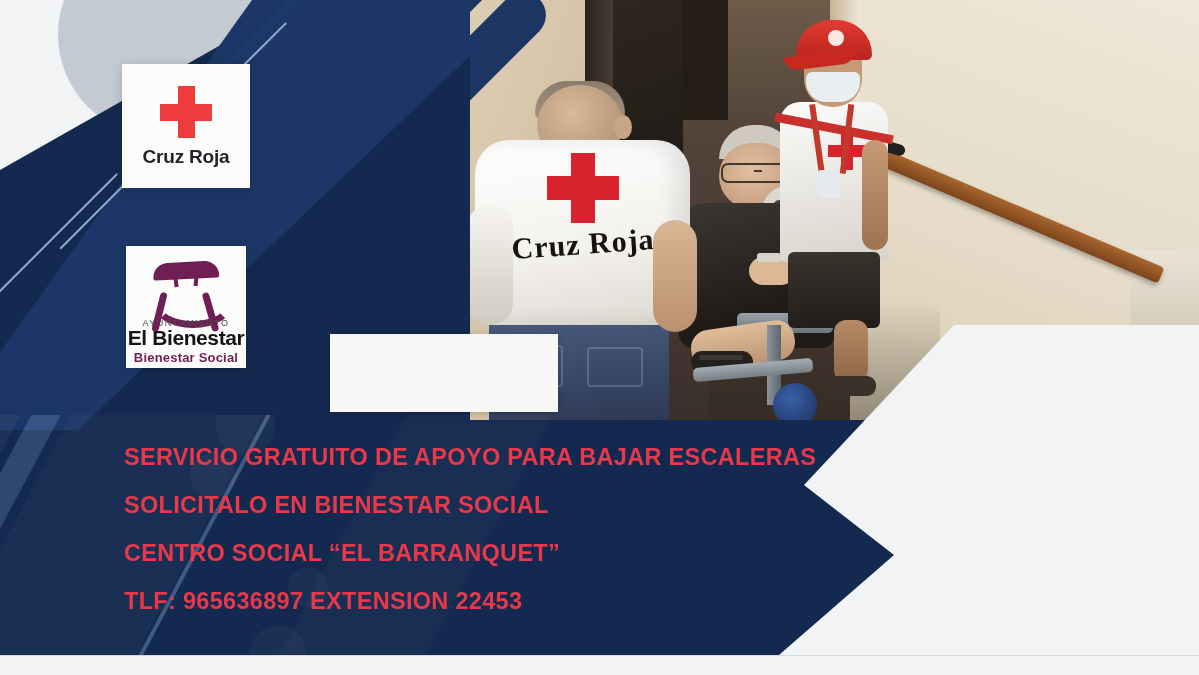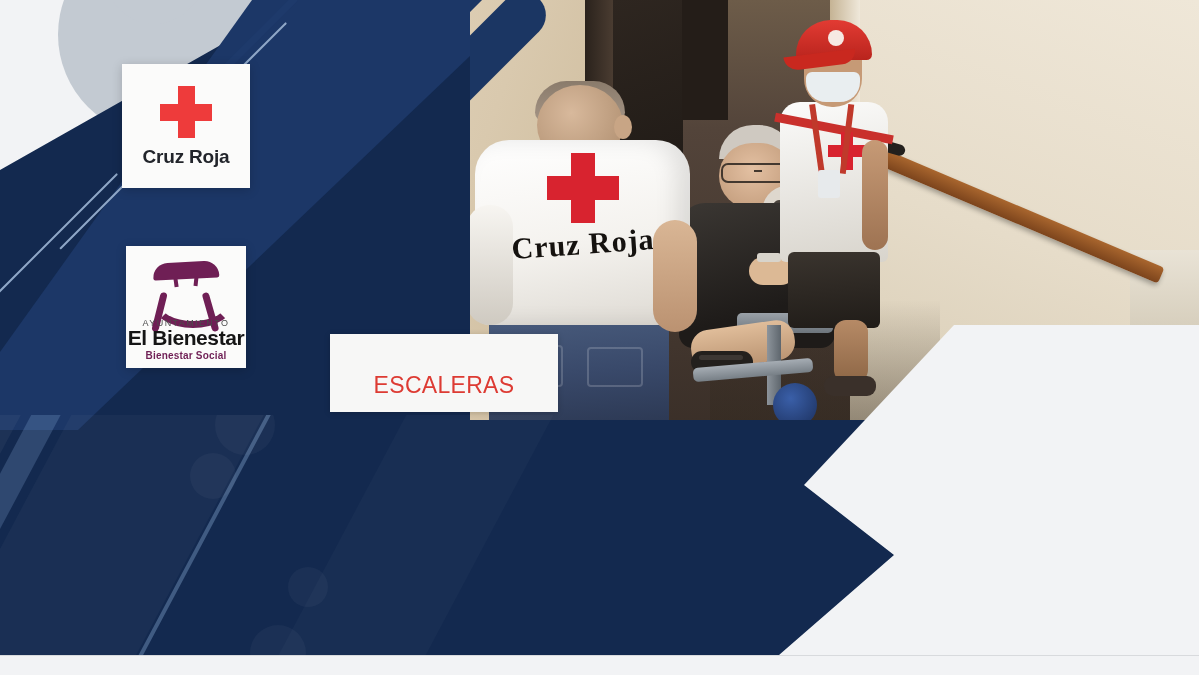--- a/index.html
+++ b/index.html
@@ -210,21 +210,21 @@
   .ec-legL{position:absolute;left:7px;top:18px;width:7px;height:40px;background:#6f1f55;
     transform:rotate(14deg);border-radius:4px;}
   .ec-legR{position:absolute;left:58px;top:18px;width:7px;height:40px;background:#6f1f55;
     transform:rotate(-16deg);border-radius:4px;}
   .ec-eyeL{position:absolute;left:25px;top:4px;width:4px;height:9px;background:#6f1f55;transform:rotate(-8deg);}
   .ec-eyeR{position:absolute;left:45px;top:3px;width:4px;height:9px;background:#6f1f55;transform:rotate(6deg);}
   .ec-t1{position:absolute;left:0;right:0;top:72px;text-align:center;font-size:9px;
     letter-spacing:1.4px;color:#4b4b4b;font-weight:400;}
   .ec-t2{position:absolute;left:0;right:0;top:80px;text-align:center;font-size:21px;
     font-weight:700;color:#151515;letter-spacing:-.4px;}
-  .ec-t3{position:absolute;left:0;right:0;top:104px;text-align:center;font-size:10px;
+  .ec-t3{position:absolute;left:0;right:0;top:104px;text-align:center;font-size:13px;
     font-weight:700;color:#6f1f55;letter-spacing:.2px;}
 
   
   #caption-box{position:absolute;left:330px;top:334px;width:228px;height:78px;
     background:#f7f7f6;display:flex;align-items:center;justify-content:center;
     box-shadow:0 1px 6px rgba(0,0,0,.18);}
   #caption-box .cap{font-size:23px;color:#dd3b33;text-align:center;line-height:1.12;
     letter-spacing:.3px;}
 
   
@@ -358,19 +358,24 @@
       </div>
     </div>
     <div class="ec-t1">AYUNTAMIENTO</div>
     <div class="ec-t2">El Bienestar</div>
     <div class="ec-t3">Bienestar Social</div>
   </div>
 
   <div id="caption-box">
     <div class="cap">
       <br>
-      <span>ESCALERAS</span>
-    </div>
-  </div>
-
-
+    </div>
+  </div>
+
+
+  <div id="headlines">
+    <div class="hl">SERVICIO GRATUITO DE APOYO PARA BAJAR ESCALERAS</div>
+    <div class="hl">SOLICITALO EN BIENESTAR SOCIAL</div>
+    <div class="hl">CENTRO SOCIAL “EL BARRANQUET”</div>
+    <div class="hl">TLF: 965636897  EXTENSION 22453</div>
+  </div>
 
 </div>
 
 </body></html>

